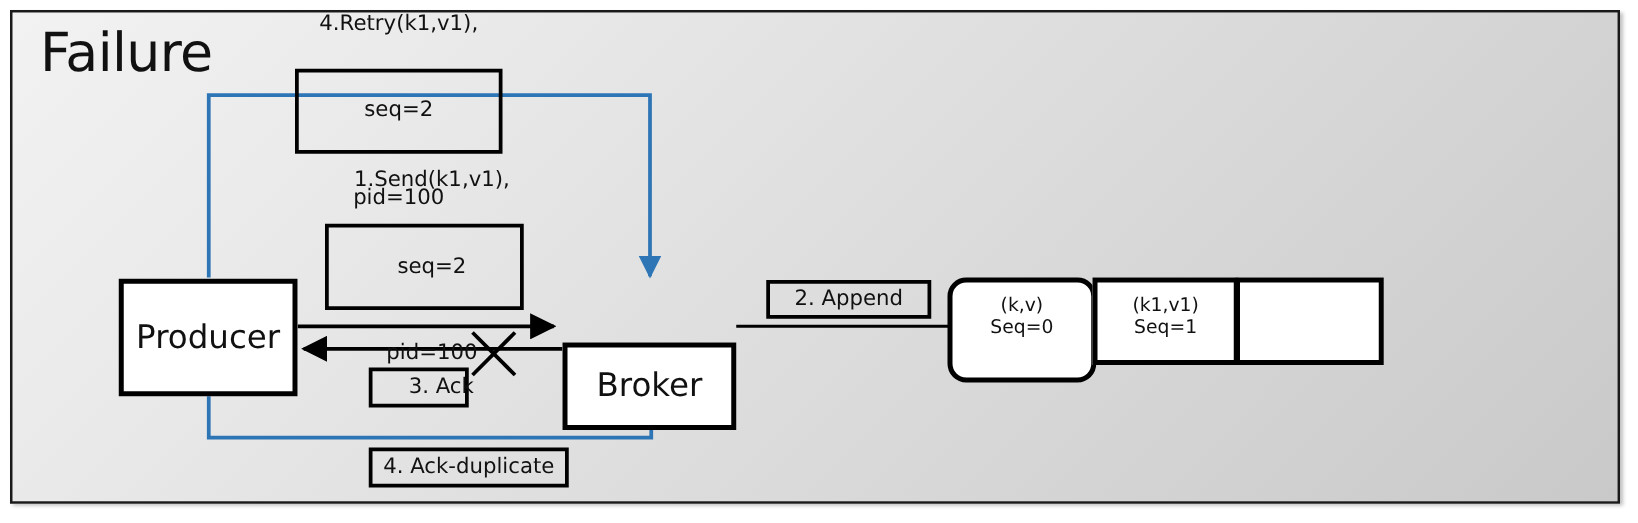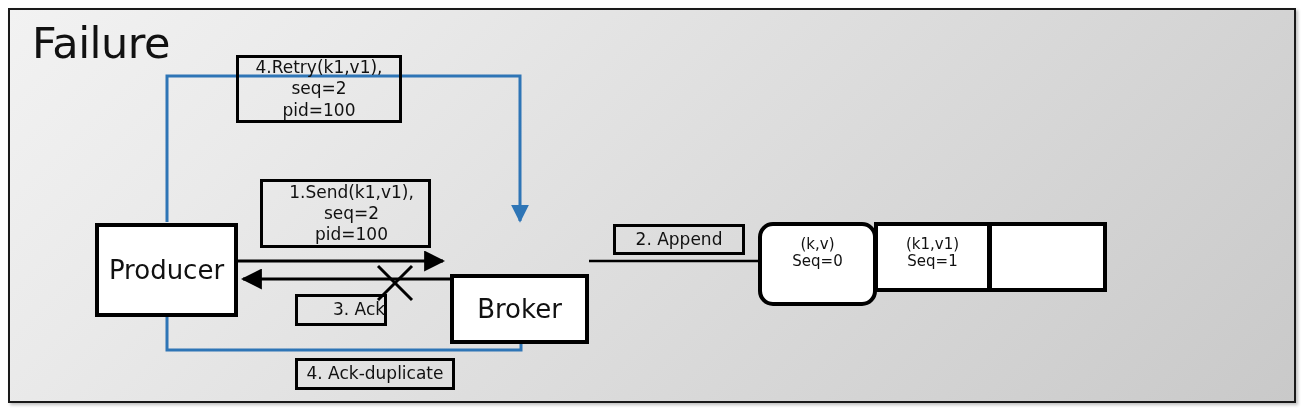--- a/index.html
+++ b/index.html
@@ -80,25 +80,26 @@
     box-sizing: border-box;
     background: transparent;
     display: flex;
     flex-direction: column;
     align-items: center;
     justify-content: center;
     font-size: 17px;
     color: #111111;
     line-height: 1.25;
     text-align: center;
+    gap: 48px;
   }
   #label-retry  { left: 236px; top: 55px;  width: 166px; height: 68px; }
-  #label-send   { left: 260px; top: 179px; width: 171px; height: 69px; padding-left: 12px; }
+  #label-send   { left: 260px; top: 179px; width: 159px; height: 69px; padding-left: 12px; }
   #label-append { left: 613px; top: 224px; width: 132px; height: 31px; }
-  #label-ack    { left: 295px; top: 294px; width: 92px;  height: 32px; padding-left: 36px; }
+  #label-ack    { left: 295px; top: 294px; width: 80px;  height: 32px; padding-left: 36px; }
   #label-ackdup { left: 295px; top: 358px; width: 160px; height: 32px; }
   .label-box span { display: block; white-space: nowrap; }
 </style>
 </head>
 <body>
 
 <div id="slide">
   <div class="title">Failure</div>
 </div>
 

